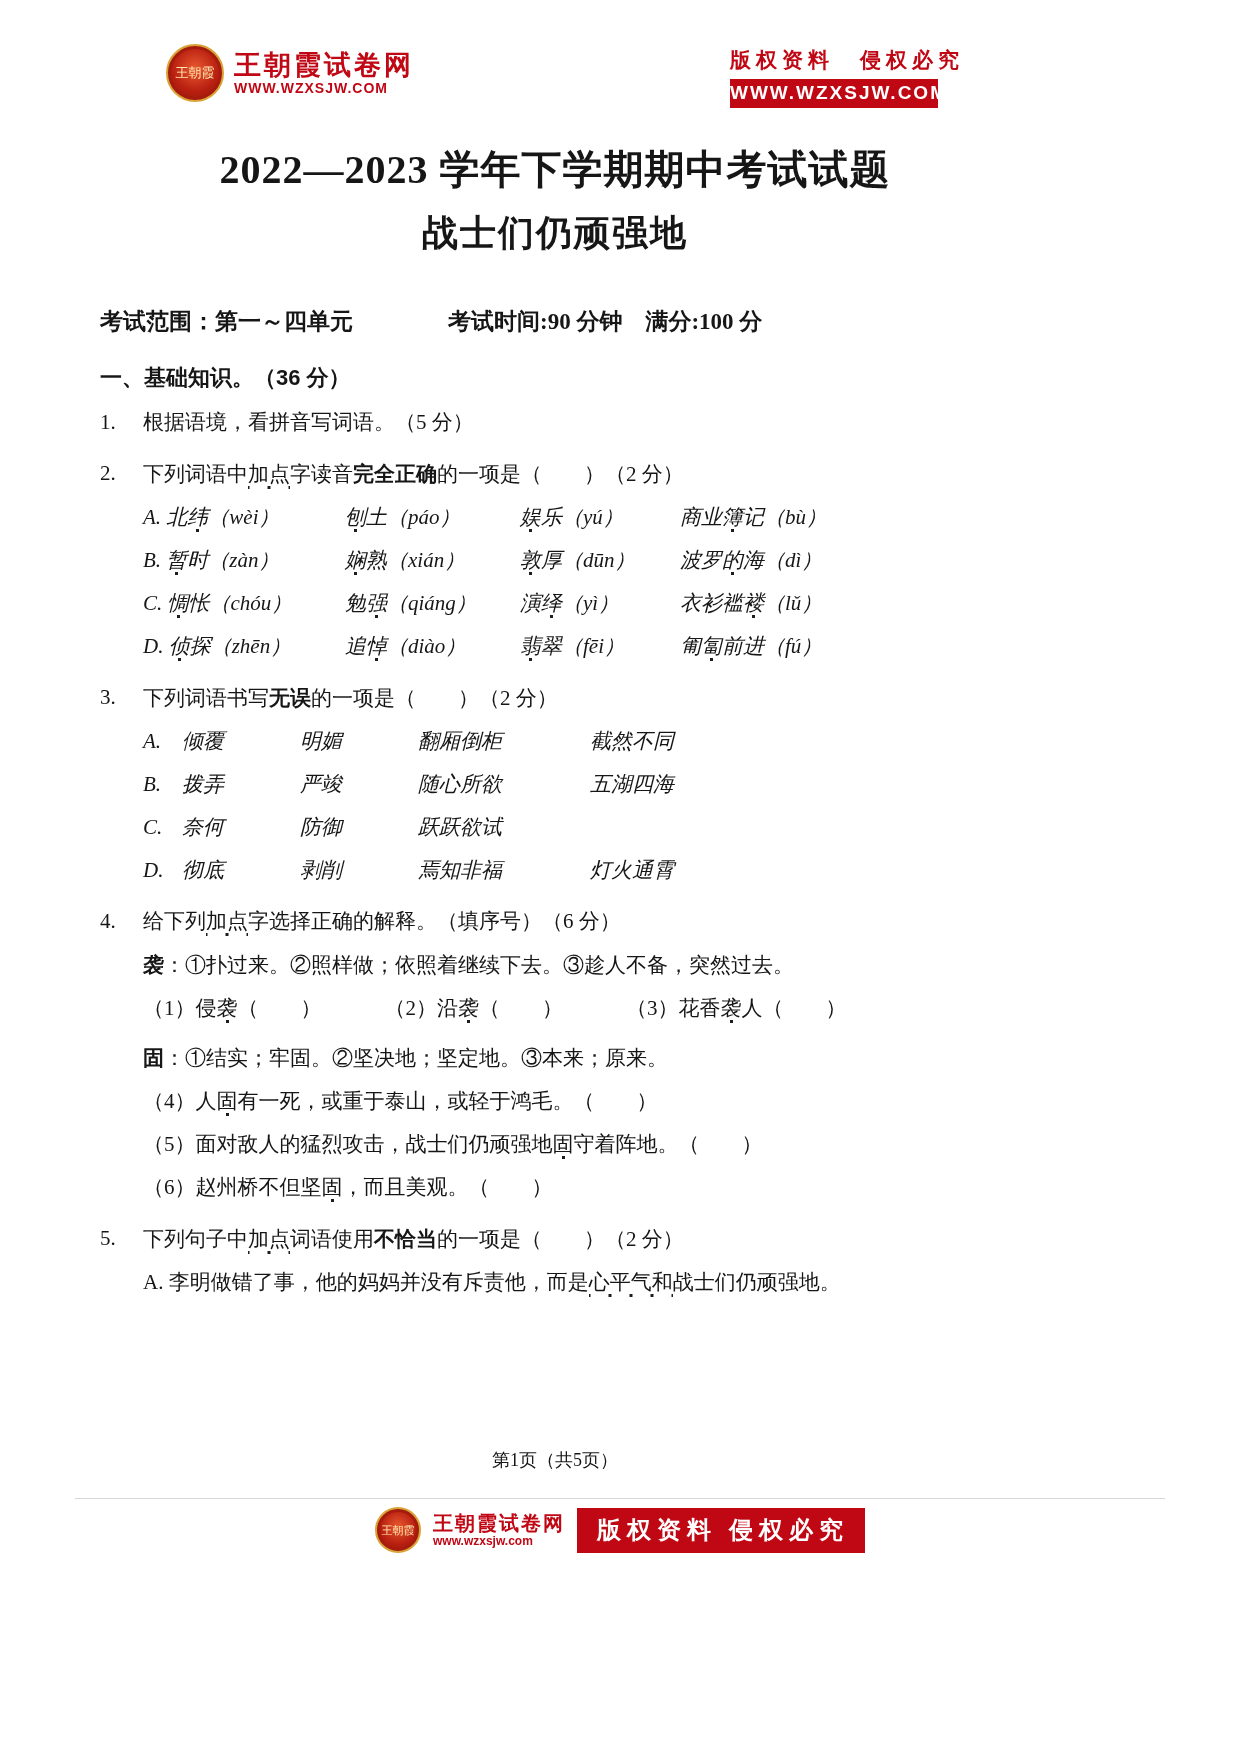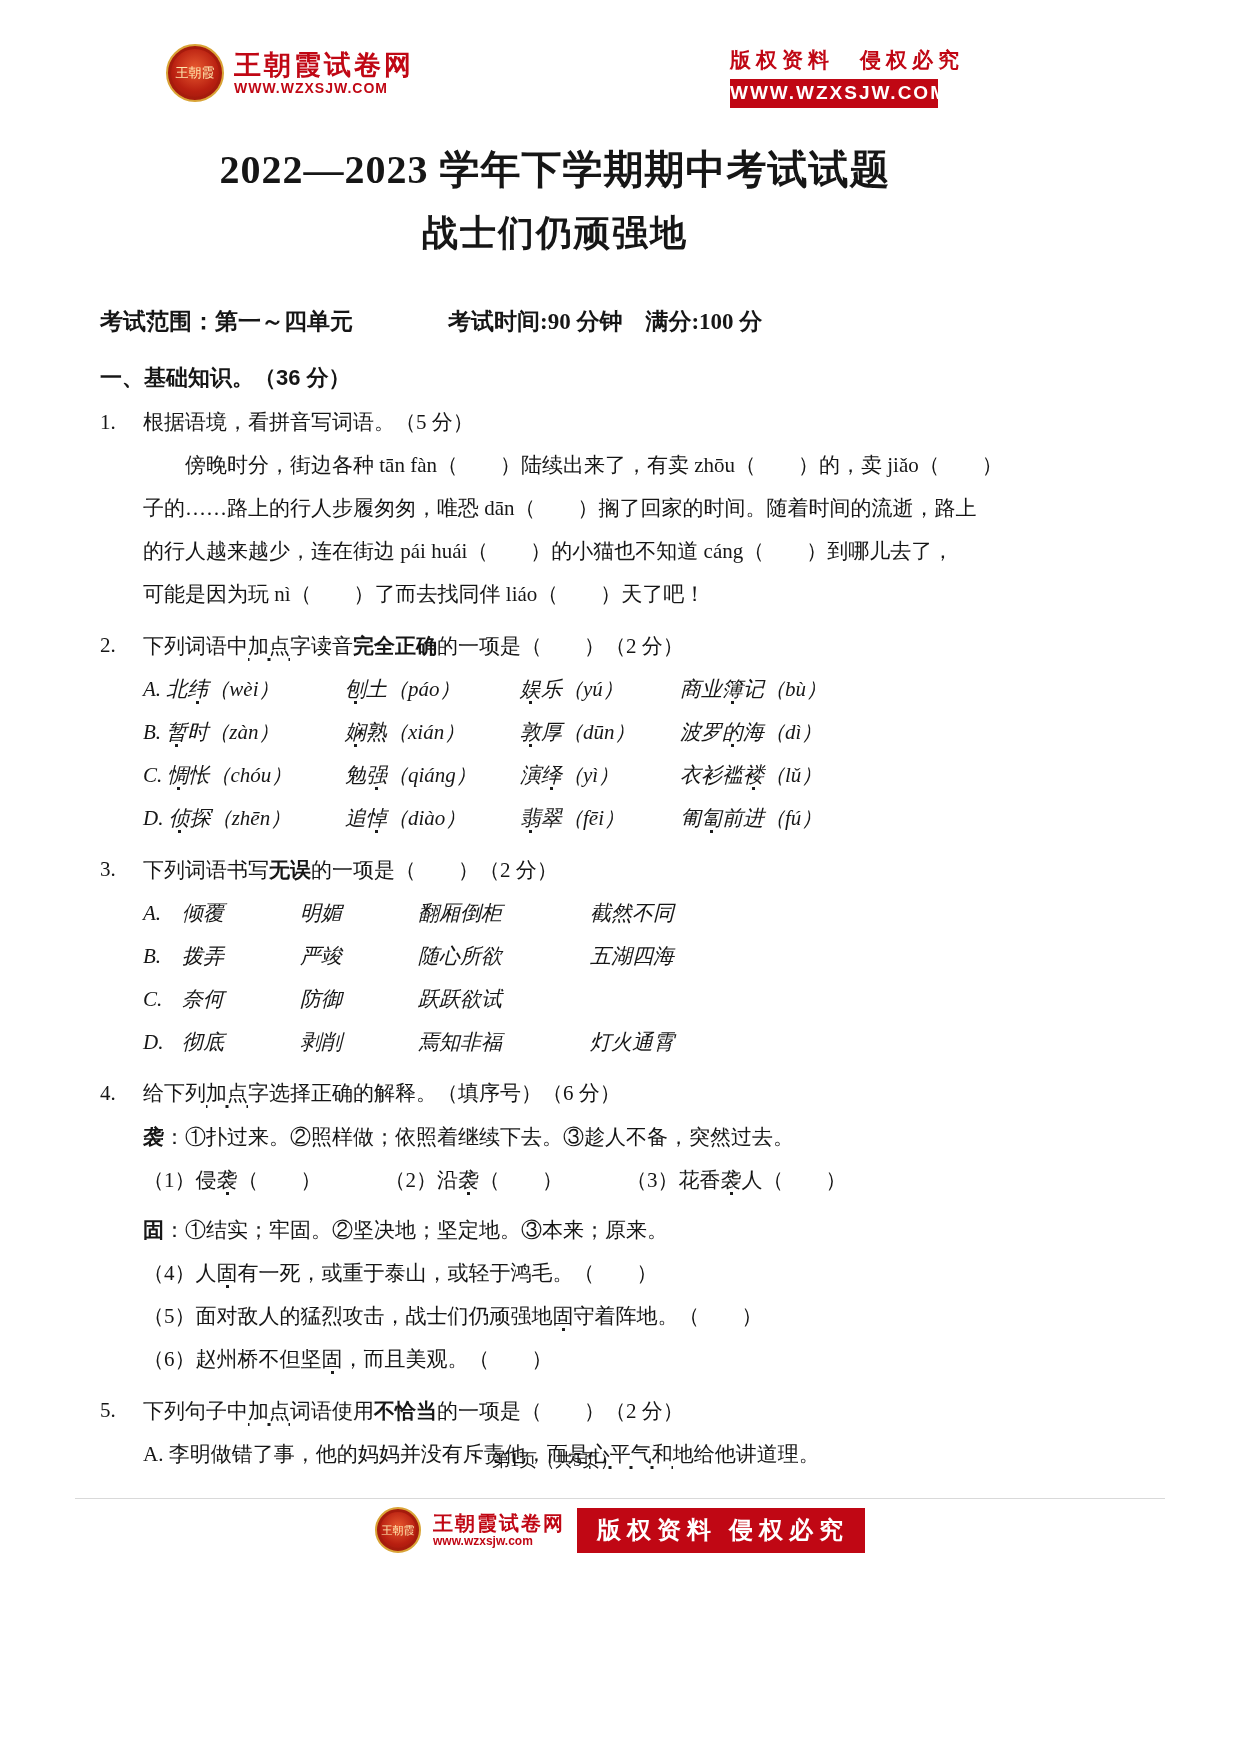--- a/index.html
+++ b/index.html
@@ -103,26 +103,20 @@
       <span>考试时间:90 分钟　满分:100 分</span>
     </div>
 
     <div class="sec">一、基础知识。（36 分）</div>
 
     <div class="q">
       <div class="stem-row">
         <span class="qnum">1.</span>
         <span class="stem-text">根据语境，看拼音写词语。（5 分）</span>
       </div>
-      <div>
-        <div class="pline first">傍晚时分，街边各种 tān fàn（　　）陆续出来了，有卖 zhōu（　　）的，卖 jiǎo（　　）</div>
-        <div class="pline">子的……路上的行人步履匆匆，唯恐 dān（　　）搁了回家的时间。随着时间的流逝，路上</div>
-        <div class="pline">的行人越来越少，连在街边 pái  huái（　　）的小猫也不知道 cáng（　　）到哪儿去了，</div>
-        <div class="pline">可能是因为玩 nì（　　）了而去找同伴 liáo（　　）天了吧！</div>
-      </div>
     </div>
 
     <div class="q">
       <div class="stem-row">
         <span class="qnum">2.</span>
         <span class="stem-text"><span>下列词语中</span><span class="em-dot">加点</span><span>字读音</span><span class="b">完全正确</span><span>的一项是（　　）（2 分）</span></span>
       </div>
       <div class="row q2row">
         <span class="c1"><span>A. 北</span><span class="em-dot">纬</span><span>（wèi）</span></span>
         <span class="c2"><span class="em-dot">刨</span><span>土（páo）</span></span>
@@ -194,21 +188,21 @@
       <div class="sub"><span>（4）人</span><span class="em-dot">固</span><span>有一死，或重于泰山，或轻于鸿毛。（　　）</span></div>
       <div class="sub"><span>（5）面对敌人的猛烈攻击，战士们仍顽强地</span><span class="em-dot">固</span><span>守着阵地。（　　）</span></div>
       <div class="sub"><span>（6）赵州桥不但坚</span><span class="em-dot">固</span><span>，而且美观。（　　）</span></div>
     </div>
 
     <div class="q">
       <div class="stem-row">
         <span class="qnum">5.</span>
         <span class="stem-text"><span>下列句子中</span><span class="em-dot">加点</span><span>词语使用</span><span class="b">不恰当</span><span>的一项是（　　）（2 分）</span></span>
       </div>
-      <div class="sub"><span>A. 李明做错了事，他的妈妈并没有斥责他，而是</span><span class="em-dot">心平气和</span><span>地给他讲道理。</span></div>
+      <div class="sub"><span>A. 李明做错了事，他的妈妈并没有斥责他，而是</span><span class="em-dot">心平气和</span><span>战士们仍顽强地。</span></div>
     </div>
   </div>
 
   <div class="page-num">第1页（共5页）</div>
 
   <div class="bottom-banner">
     <div class="seal small">
       <span>王朝霞</span>
     </div>
     <div>

